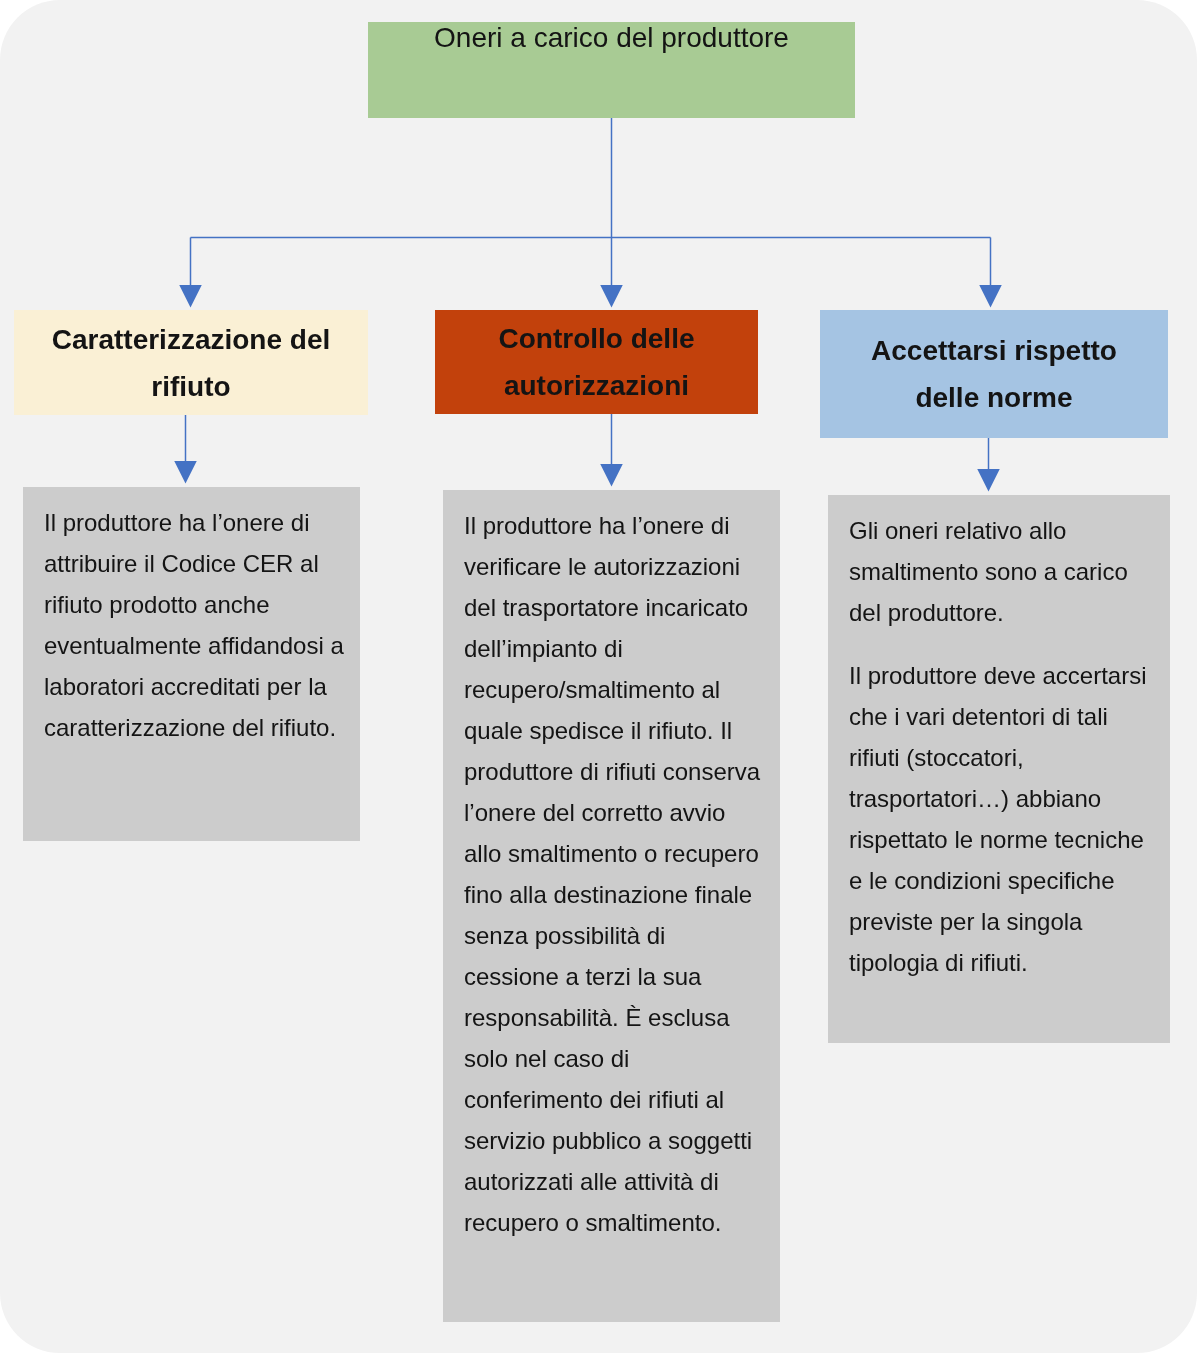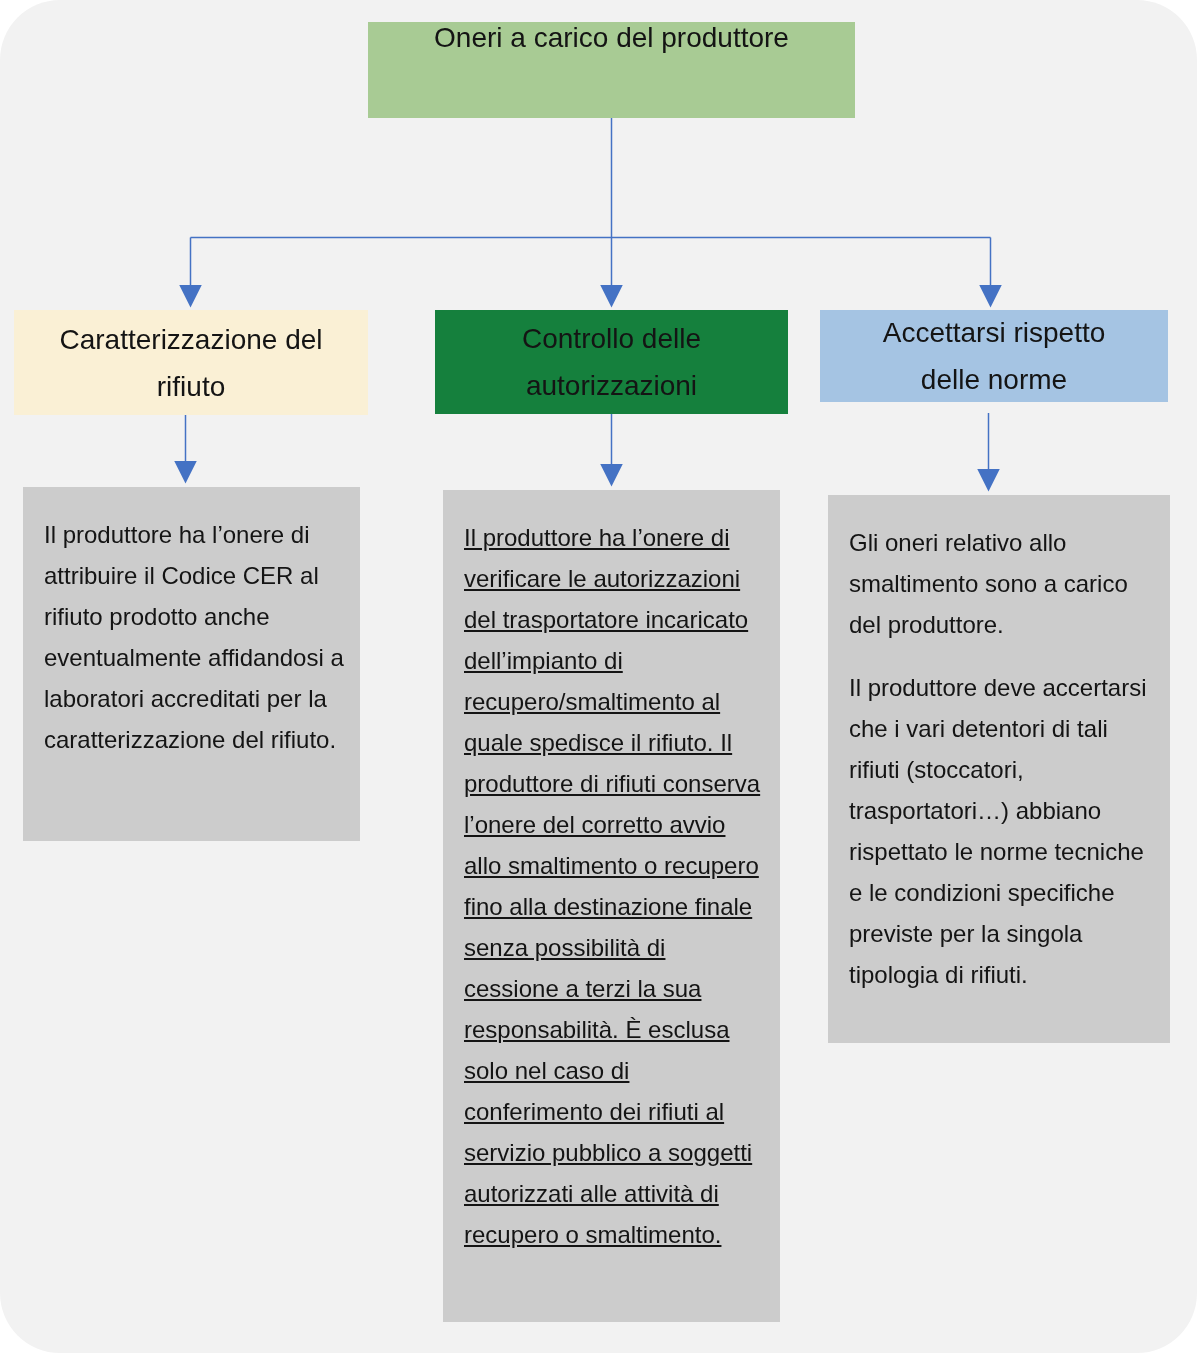--- a/index.html
+++ b/index.html
@@ -34,62 +34,63 @@
     background: #a8cb94;
     font-size: 28px;
     padding-top: 0;
   }
   .branch-node {
     display: flex;
     align-items: center;
     justify-content: center;
     font-size: 28px;
     line-height: 47px;
+    font-weight: bold;
   }
   .branch-1 {
     left: 14px; top: 310px;
     width: 354px; height: 105px;
     background: #faf0d5;
     padding: 0 30px;
   }
   .branch-2 {
     left: 435px; top: 310px;
-    width: 353px; height: 104px;
-    background: #15803d;
+    width: 323px; height: 104px;
+    background: #c2410c;
     padding: 16px 40px;
   }
   .branch-3 {
     left: 820px; top: 310px;
-    width: 348px; height: 92px;
+    width: 348px; height: 128px;
     background: #a5c4e3;
     padding: 0 40px;
   }
   .detail-box {
     position: absolute;
     box-sizing: border-box;
     background: #cccccc;
     font-size: 24px;
     line-height: 41px;
     text-align: left;
     padding: 11px 14px 0 21px;
   }
   .detail-1 {
     left: 23px; top: 487px;
     width: 337px; height: 354px;
   }
   .detail-2 {
     left: 443px; top: 490px;
-    width: 337px; height: 832px; text-decoration: underline;
+    width: 337px; height: 832px;
   }
   .detail-3 {
     left: 828px; top: 495px;
     width: 342px; height: 548px;
   }
   .detail-box p {
-    margin: 16px 0 22px 0;
+    margin: 4px 0 22px 0;
   }
   .detail-box p:last-child {
     margin-bottom: 0;
   }
 </style>
 </head>
 <body>
 
 <div class="canvas">
 

